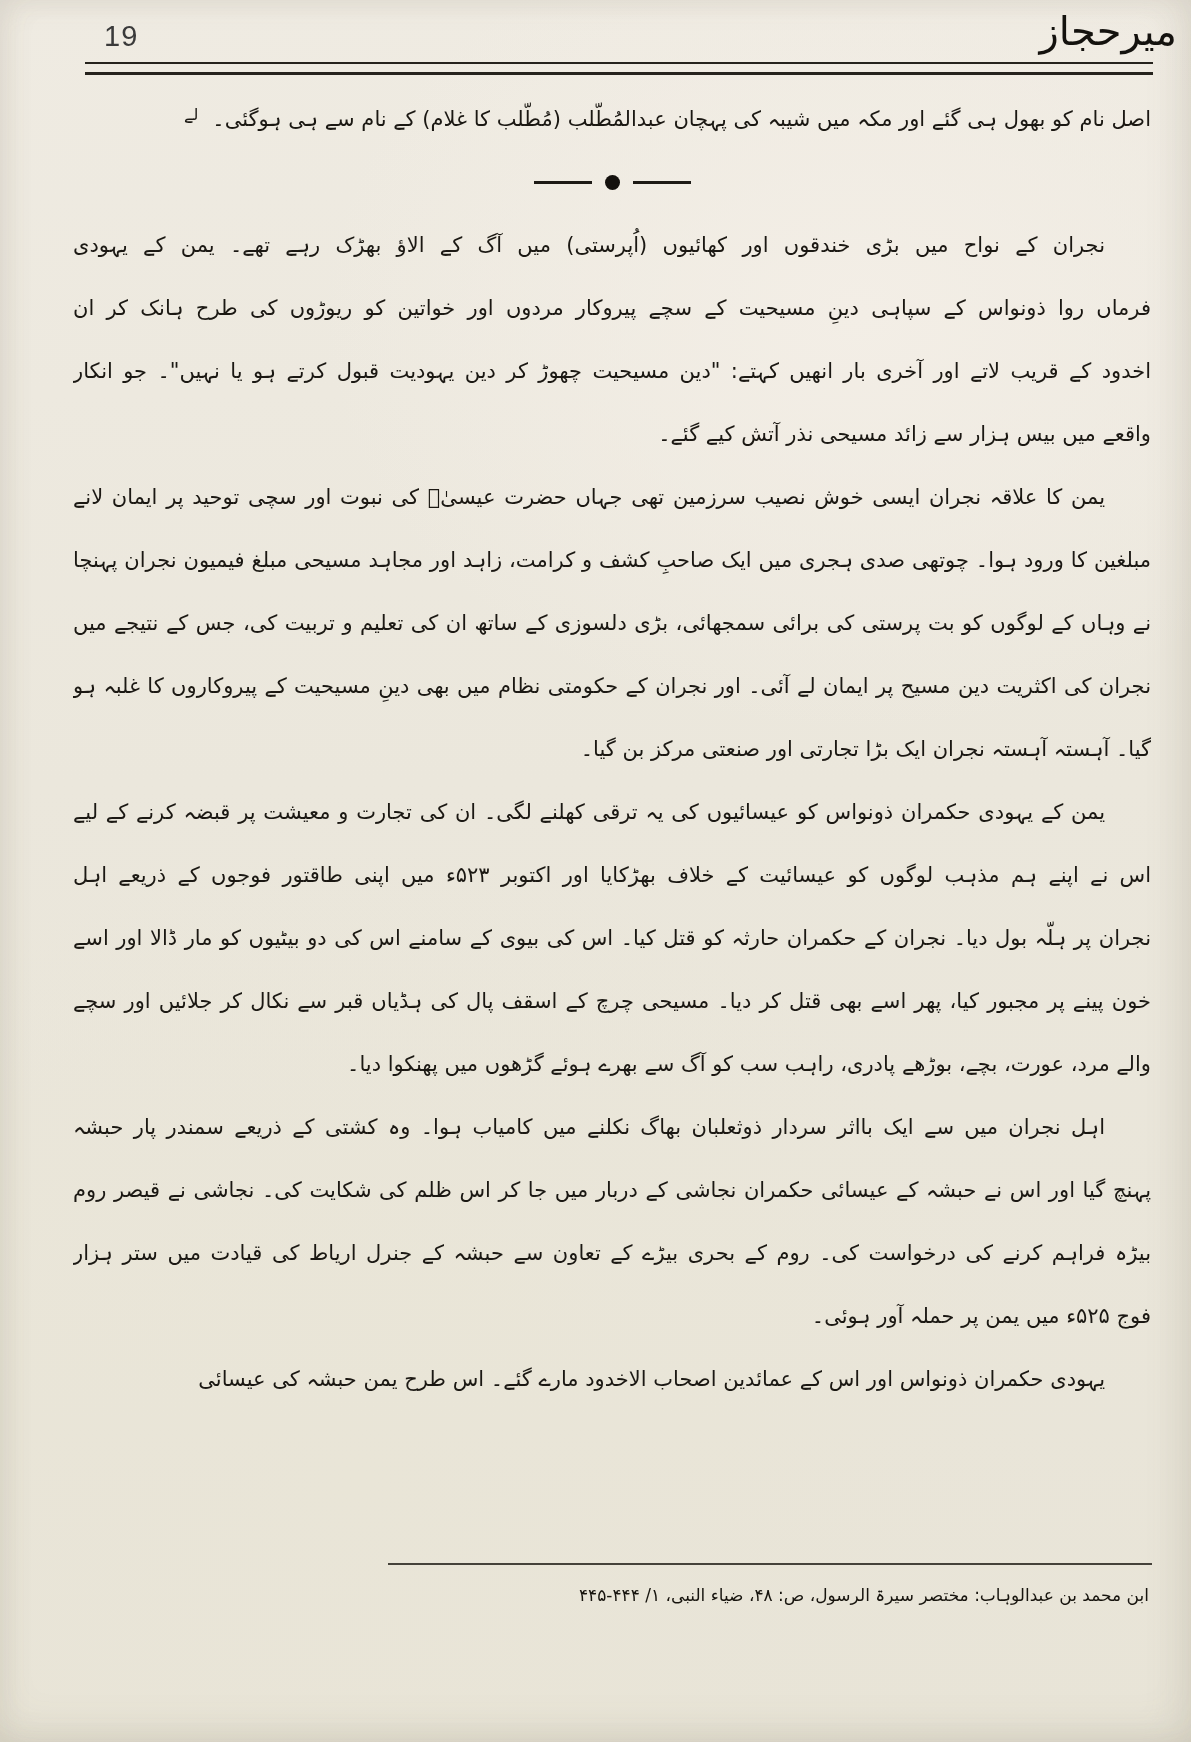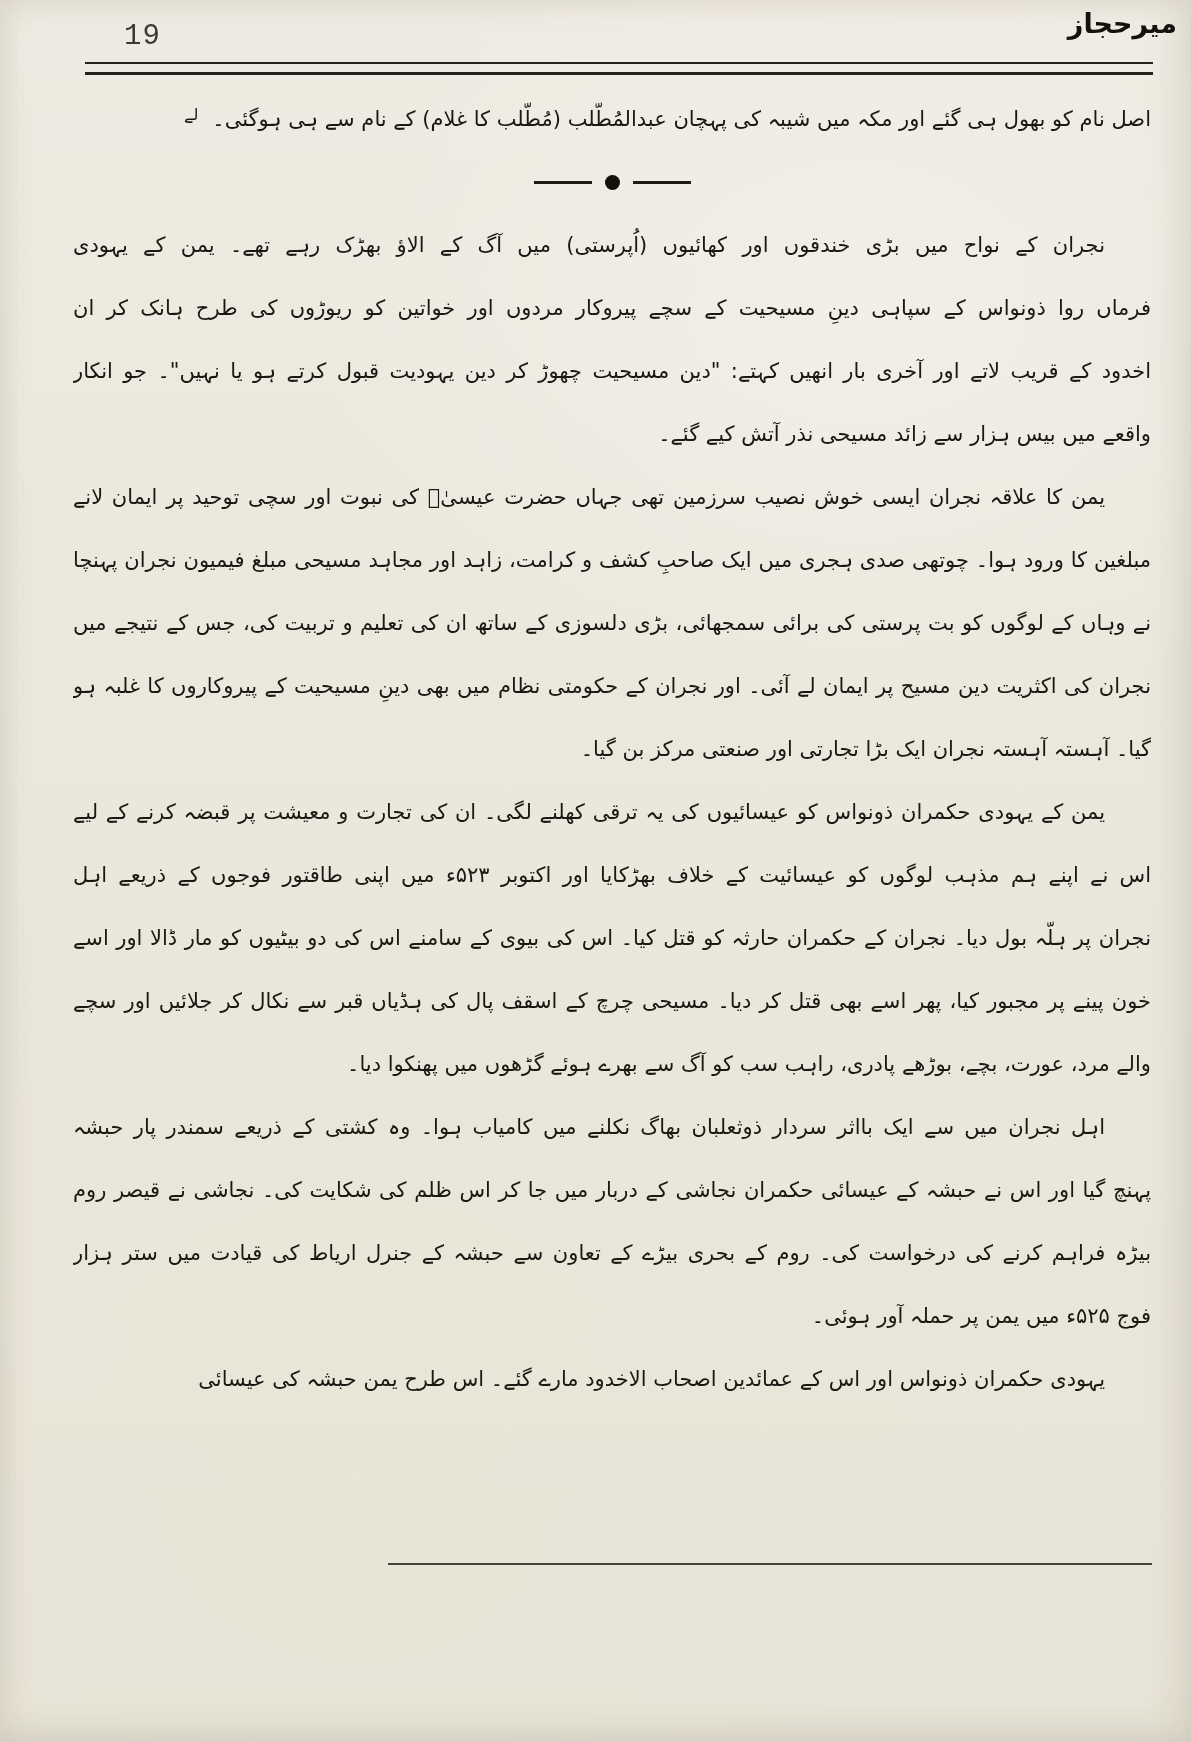--- a/index.html
+++ b/index.html
@@ -10,25 +10,25 @@
       radial-gradient(ellipse 900px 700px at 72% 18%, #f3eee6 0%, rgba(243,238,230,0) 60%),
       radial-gradient(ellipse 1000px 900px at 30% 85%, #e9e5d7 0%, rgba(233,229,215,0) 70%),
       linear-gradient(180deg,#efebe2 0%, #ebe7dc 45%, #e8e4d7 100%);
     box-shadow: inset -14px 0 34px rgba(120,108,85,.10), inset 0 -16px 40px rgba(120,108,85,.07), inset 10px 0 26px rgba(120,108,85,.06);
     overflow:hidden;
     font-family:"DejaVu Sans",sans-serif;
     color:#1d1a15;
   }
   .header-title{
     position:absolute;top:8px;right:14px;
-    direction:rtl;font-size:27px;font-weight:bold;color:#14120e;
+    direction:rtl;font-size:40px;font-weight:normal;color:#14120e;
   }
   .page-num{
-    position:absolute;top:20px;left:124px;
-    font-family:Liberation Mono, monospace;
+    position:absolute;top:20px;left:104px;
+    font-family:Liberation Sans, sans-serif;
     font-size:29px;color:#3a3a3a;letter-spacing:1px;
   }
   .header-rule{
     position:absolute;top:62px;left:85px;width:1068px;height:8px;
     border-top:2px solid #26231d;border-bottom:3px solid #26231d;
   }
   .body-text{
     position:absolute;top:88px;right:40px;width:1078px;
     direction:rtl;font-size:21px;line-height:63px;color:#1b1813;
   }
@@ -104,15 +104,16 @@
 
     <div>
       <div class="line first last">یہودی حکمران ذونواس اور اس کے عمائدین اصحاب الاخدود مارے گئے۔ اس طرح یمن حبشہ کی عیسائی</div>
     </div>
 
   </div>
 
   <div class="fn-rule"></div>
 
   <div class="footnote">
+    <div class="fn-line2">ابن محمد بن عبدالوہاب: مختصر سیرۃ الرسول، ص: ۴۸، ضیاء النبی، ۱/ ۴۴۴‏-‏۴۴۵</div>
   </div>
 
 </div>
 
 </body></html>

